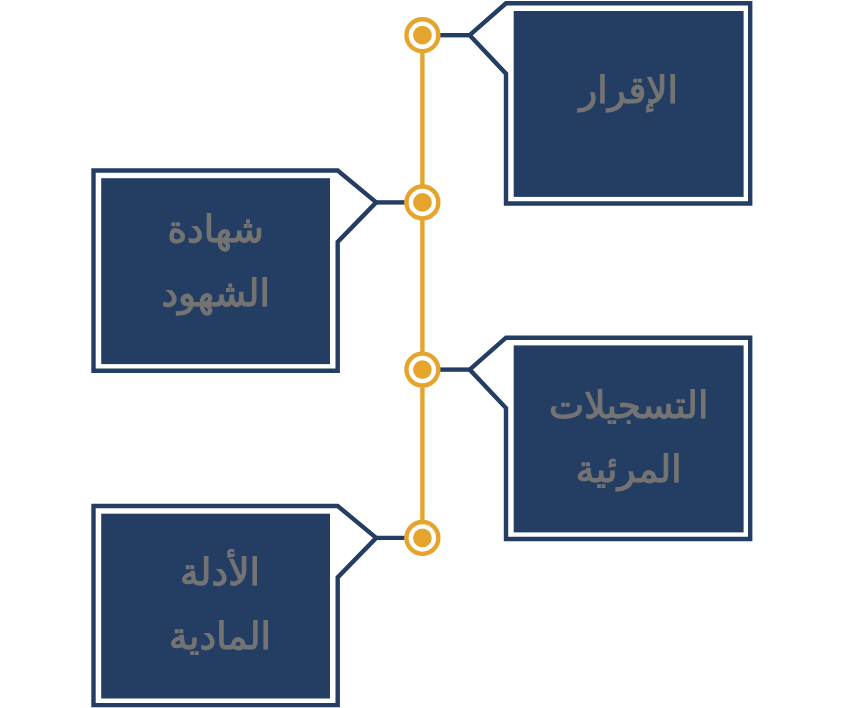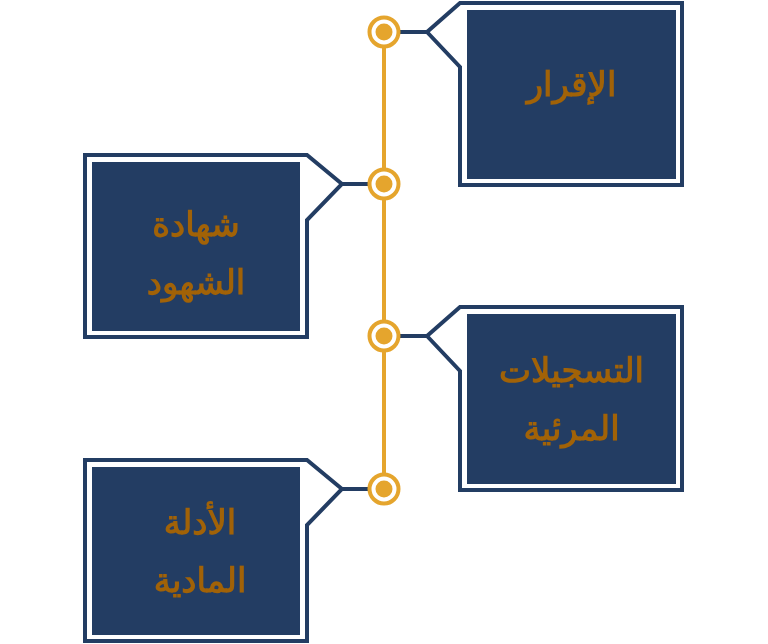--- a/index.html
+++ b/index.html
@@ -31,25 +31,25 @@
     .label-box {
       position: absolute;
       display: flex;
       align-items: center;
       justify-content: center;
       text-align: center;
       color: #ffffff;
       direction: rtl;
     }
     .label-text {
-      font-family: Liberation Sans, sans-serif;
+      font-family: Liberation Serif, serif;
       font-weight: bold;
       font-size: 34px;
       line-height: 58px;
-      color: #a16207;
+      color: #737373;
       white-space: pre-line;
     }
   </style>
 </head>
 <body>
 
 <div id="diagram">
 
   <svg class="layer" viewBox="0 0 768 644" xmlns="http://www.w3.org/2000/svg">
 
@@ -94,21 +94,21 @@
     <g>
       <circle cx="384" cy="489" r="14.5" fill="#ffffff" stroke="#E5A52D" stroke-width="4"></circle>
       <circle cx="384" cy="489" r="8.5" fill="#E5A52D"></circle>
     </g>
   </svg>
 
   <div class="label-box" style="left:467px; top:10px; width:209px; height:148px;">
     <span class="label-text">الإقرار</span>
   </div>
 
-  <div class="label-box" style="left:92px; top:168px; width:208px; height:169px;">
+  <div class="label-box" style="left:92px; top:154px; width:208px; height:169px;">
     <span class="label-text">شهادة
 الشهود</span>
   </div>
 
   <div class="label-box" style="left:467px; top:314px; width:209px; height:170px;">
     <span class="label-text">التسجيلات
 المرئية</span>
   </div>
 
   <div class="label-box" style="left:92px; top:467px; width:216px; height:168px;">

